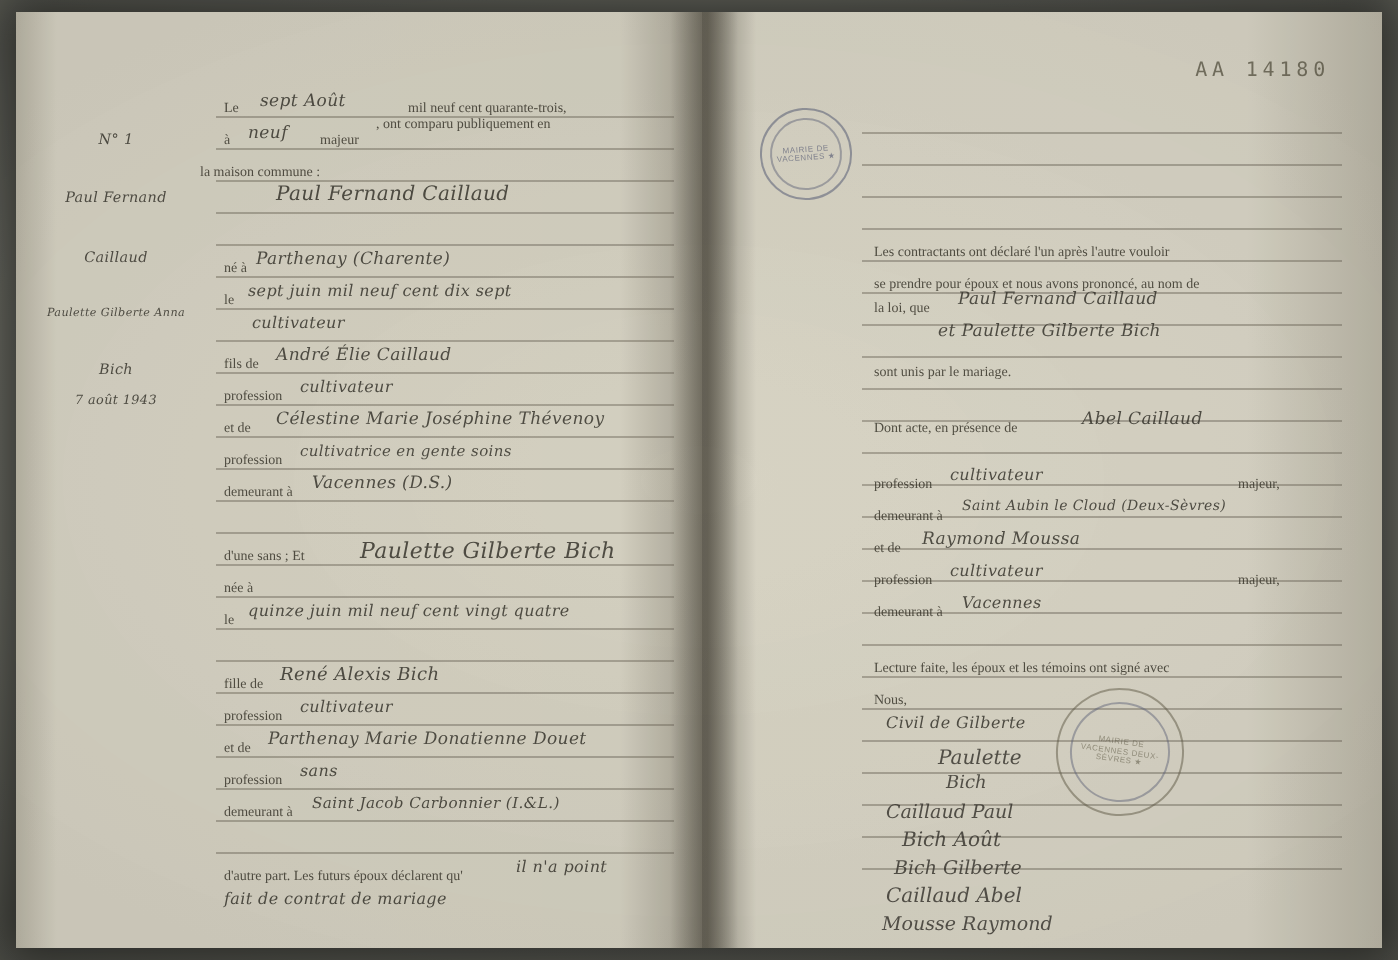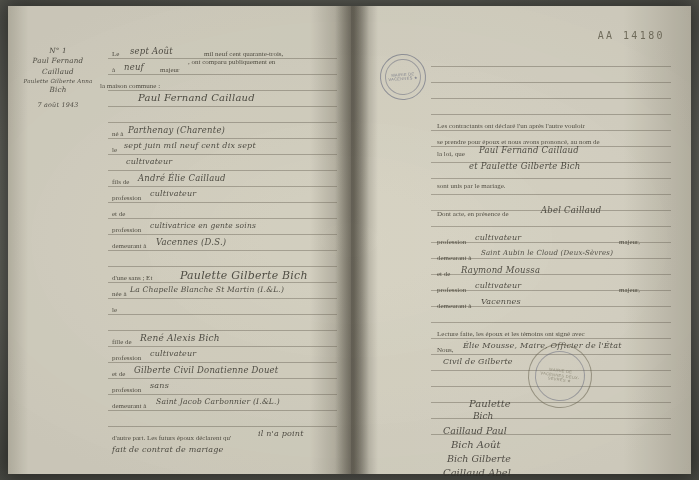--- a/index.html
+++ b/index.html
@@ -106,21 +106,21 @@
 
   
   .margin-note {
     position: absolute;
     left: 14px;
     top: 40px;
     width: 72px;
     text-align: center;
     line-height: 1.45;
   }
-  .margin-note div { font-size: 7.2px; }
+  .margin-note div { font-size: 7.2px; margin-top: 19px; }
 
   
   .folio {
     position: absolute;
     right: 26px;
     top: 24px;
     font-family: "DejaVu Sans Mono", monospace;
     font-size: 10px;
     letter-spacing: 2.4px;
     color: #55513f;
@@ -156,21 +156,20 @@
     border-color: rgba(95,90,70,0.5);
     color: rgba(95,90,70,0.55);
   }
   .signature-scrawl {
     position: absolute;
     font-family: "DejaVu Serif", serif;
     font-style: italic;
     color: #33302a;
     opacity: .8;
     white-space: nowrap;
-    margin-top: 24px;
   }
   .book-edge-top, .book-edge-bottom {
     position: absolute;
     left: 0; right: 0;
     height: 5px;
     background: linear-gradient(180deg, rgba(70,66,54,0.45), rgba(70,66,54,0.0));
   }
   .book-edge-top { top: 0; }
   .book-edge-bottom { bottom: 0; background: linear-gradient(0deg, rgba(70,66,54,0.45), rgba(70,66,54,0.0)); }
 </style>
@@ -242,43 +241,44 @@
 
       <div class="abs hw" style="left:118px;top:151px;font-size:8px">cultivateur</div>
 
       <div class="abs printed" style="left:104px;top:172px;font-size:7px">fils de</div>
       <div class="abs hw" style="left:130px;top:167px;font-size:8.5px">André Élie Caillaud</div>
 
       <div class="abs printed" style="left:104px;top:188px;font-size:7px">profession</div>
       <div class="abs hw" style="left:142px;top:183px;font-size:8px">cultivateur</div>
 
       <div class="abs printed" style="left:104px;top:204px;font-size:7px">et de</div>
+      <div class="abs hw" style="left:130px;top:199px;font-size:8.5px">Célestine Marie Joséphine Thévenoy</div>
 
       <div class="abs printed" style="left:104px;top:220px;font-size:7px">profession</div>
       <div class="abs hw" style="left:142px;top:215px;font-size:7.5px">cultivatrice en gente soins</div>
 
       <div class="abs printed" style="left:104px;top:236px;font-size:7px">demeurant à</div>
       <div class="abs hw" style="left:148px;top:231px;font-size:8.5px">Vacennes (D.S.)</div>
 
       <div class="abs printed" style="left:104px;top:268px;font-size:7px">d'une sans ;  Et</div>
       <div class="abs hw" style="left:172px;top:263px;font-size:11px">Paulette Gilberte Bich</div>
 
       <div class="abs printed" style="left:104px;top:284px;font-size:7px">née à</div>
-      <div class="abs hw" style="left:122px;top:279px;font-size:7.6px">La Chapelle Blanche St Martin (I.&amp;L.)</div>
 
       <div class="abs printed" style="left:104px;top:300px;font-size:7px">le</div>
+      <div class="abs hw" style="left:116px;top:295px;font-size:8px">quinze juin mil neuf cent vingt quatre</div>
 
       <div class="abs printed" style="left:104px;top:332px;font-size:7px">fille de</div>
       <div class="abs hw" style="left:132px;top:327px;font-size:9px">René Alexis Bich</div>
 
       <div class="abs printed" style="left:104px;top:348px;font-size:7px">profession</div>
       <div class="abs hw" style="left:142px;top:343px;font-size:8px">cultivateur</div>
 
       <div class="abs printed" style="left:104px;top:364px;font-size:7px">et de</div>
-      <div class="abs hw" style="left:126px;top:359px;font-size:8.5px">Gilberte Civil Donatienne Douet</div>
+      <div class="abs hw" style="left:126px;top:359px;font-size:8.5px">Parthenay Marie Donatienne Douet</div>
 
       <div class="abs printed" style="left:104px;top:380px;font-size:7px">profession</div>
       <div class="abs hw" style="left:142px;top:375px;font-size:8px">sans</div>
 
       <div class="abs printed" style="left:104px;top:396px;font-size:7px">demeurant à</div>
       <div class="abs hw" style="left:148px;top:391px;font-size:7.6px">Saint Jacob Carbonnier (I.&amp;L.)</div>
 
       <div class="abs printed" style="left:104px;top:428px;font-size:7px">d'autre part. Les futurs époux déclarent qu'</div>
       <div class="abs hw" style="left:250px;top:423px;font-size:8px">il n'a point</div>
       <div class="abs hw" style="left:104px;top:439px;font-size:8px">fait de contrat de mariage</div>
@@ -334,21 +334,20 @@
 
       <div class="abs printed" style="left:86px;top:280px;font-size:7px">profession</div>
       <div class="abs hw" style="left:124px;top:275px;font-size:8px">cultivateur</div>
       <div class="abs printed" style="left:268px;top:280px;font-size:7px">majeur,</div>
 
       <div class="abs printed" style="left:86px;top:296px;font-size:7px">demeurant à</div>
       <div class="abs hw" style="left:130px;top:291px;font-size:8px">Vacennes</div>
 
       <div class="abs printed" style="left:86px;top:324px;font-size:7px">Lecture faite, les époux et les témoins ont signé avec</div>
       <div class="abs printed" style="left:86px;top:340px;font-size:7px">Nous,</div>
-      <div class="abs hw" style="left:112px;top:335px;font-size:8px">Élie Mousse, Maire, Officier de l'État</div>
       <div class="abs hw" style="left:92px;top:351px;font-size:8px">Civil de Gilberte</div>
 
       <div class="signature-scrawl" style="left:118px;top:368px;font-size:10px">Paulette</div>
       <div class="signature-scrawl" style="left:122px;top:381px;font-size:9px">Bich</div>
       <div class="signature-scrawl" style="left:92px;top:395px;font-size:9.5px">Caillaud Paul</div>
       <div class="signature-scrawl" style="left:100px;top:409px;font-size:10px">Bich Août</div>
       <div class="signature-scrawl" style="left:96px;top:423px;font-size:9.5px">Bich Gilberte</div>
       <div class="signature-scrawl" style="left:92px;top:437px;font-size:10px">Caillaud Abel</div>
       <div class="signature-scrawl" style="left:90px;top:451px;font-size:9.5px">Mousse Raymond</div>
 

